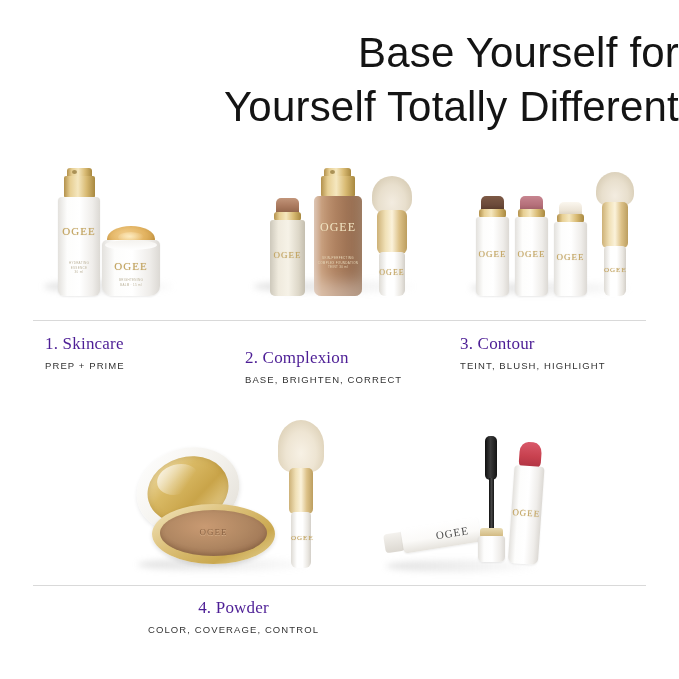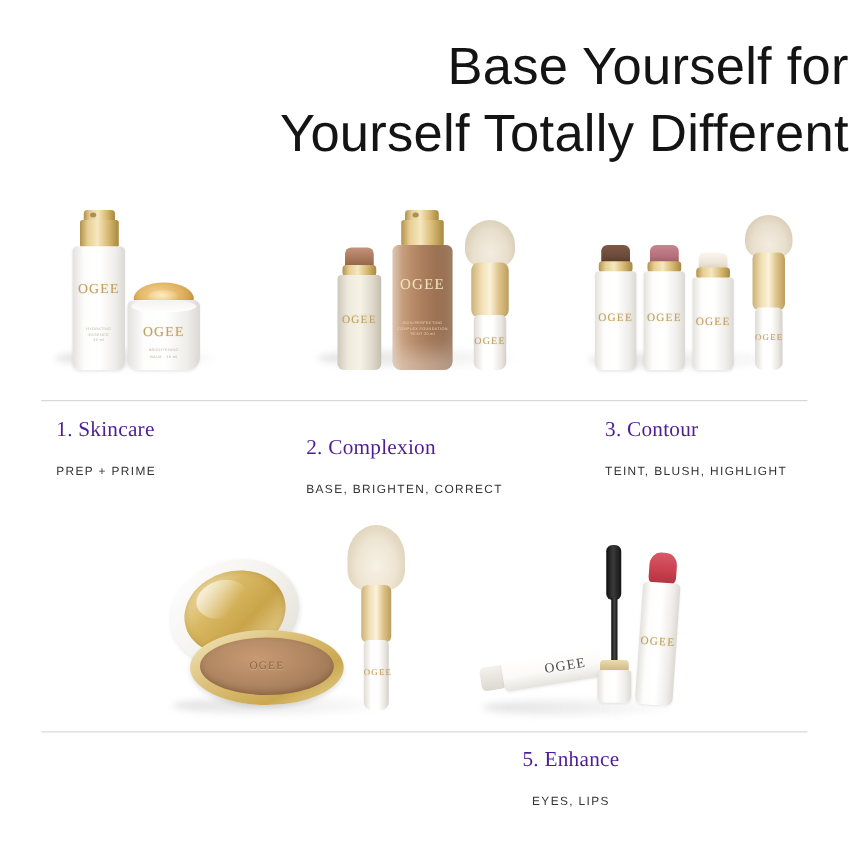--- a/index.html
+++ b/index.html
@@ -28,26 +28,26 @@
   .rule.r1{top:320px;}
   .rule.r2{top:585px;}
 
   
   .cap{position:absolute;}
   .cap .t{
     font-family:"Liberation Serif", serif;
     font-size:17px;color:#4c1d95;letter-spacing:.2px;white-space:nowrap;
   }
   .cap .s{
-    margin-top:18px;font-size:9.5px;color:#333;letter-spacing:1.1px;
+    margin-top:6px;font-size:9.5px;color:#333;letter-spacing:1.1px;
     white-space:nowrap;font-weight:400;
   }
   .cap.c1{left:45px;top:334px;}
   .cap.c2{left:245px;top:348px;}
-  .cap.c3{left:484px;top:334px;}
+  .cap.c3{left:460px;top:334px;}
   .cap.c4{left:148px;top:598px;}
   .cap.c5{left:418px;top:598px;}
   .cap.c4 .s,.cap.c5 .s{text-align:center;}
   .cap.c4 .t,.cap.c5 .t{text-align:center;}
 
   
   .scene{position:absolute;}
   .sh{ 
     position:absolute;background:linear-gradient(90deg,rgba(150,150,150,.28),rgba(190,190,190,.05));
     filter:blur(3px);border-radius:50%;
@@ -274,18 +274,18 @@
     <div class="s">PREP + PRIME</div>
   </div>
   <div class="cap c2">
     <div class="t">2. Complexion</div>
     <div class="s">BASE, BRIGHTEN, CORRECT</div>
   </div>
   <div class="cap c3">
     <div class="t">3. Contour</div>
     <div class="s">TEINT, BLUSH, HIGHLIGHT</div>
   </div>
-  <div class="cap c5">
-    <div class="t">5. Enhance</div>
-    <div class="s">EYES, LIPS</div>
+  <div class="cap c4">
+    <div class="t">4. Powder</div>
+    <div class="s">COLOR, COVERAGE, CONTROL</div>
   </div>
 
 </div>
 
 </body></html>

